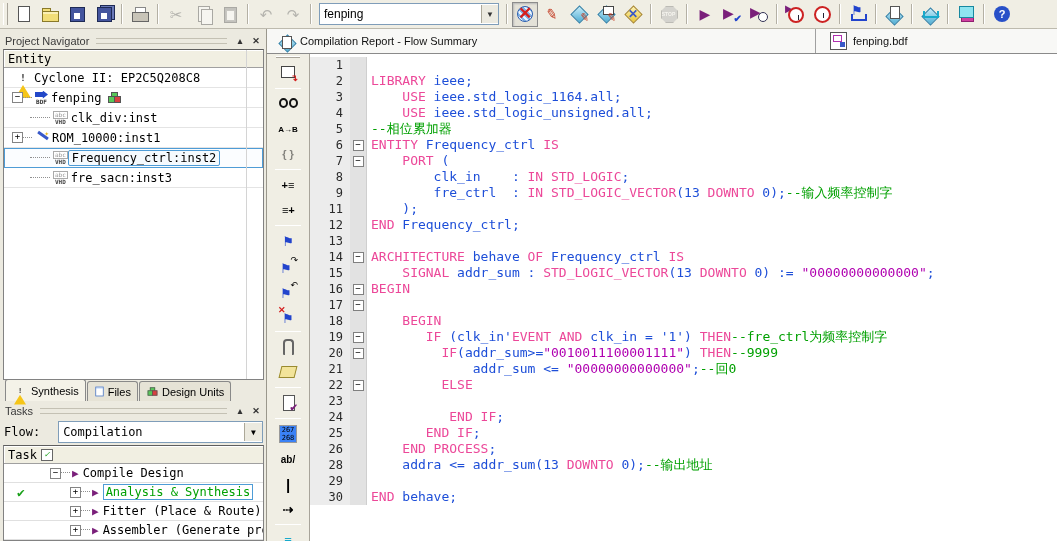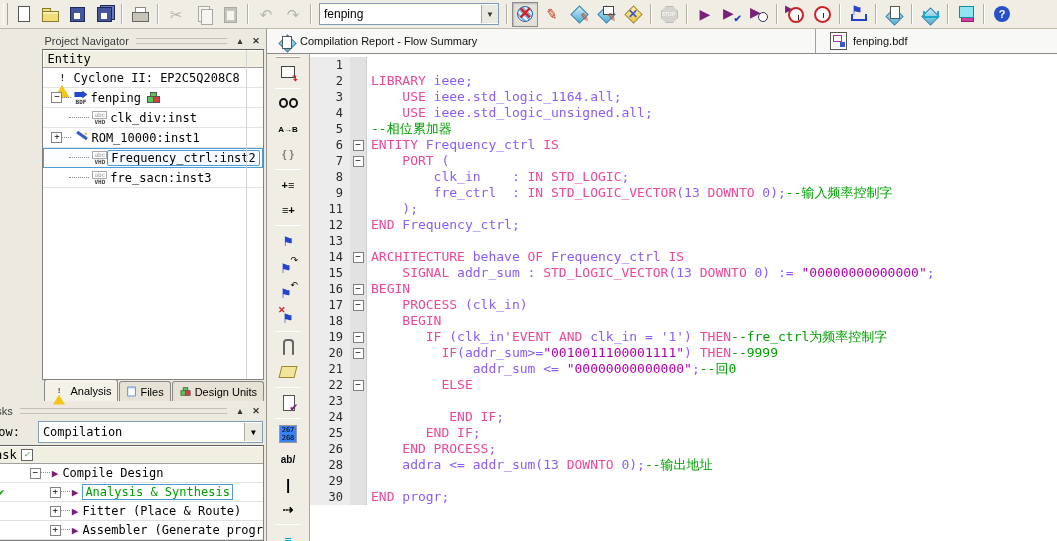--- a/index.html
+++ b/index.html
@@ -70,21 +70,21 @@
   .cyanic{color:#18AACC;font-weight:bold;font-size:13px;}
   .bmflag{color:#2244CC;font-size:13px;}
   .tiny{position:absolute;font-size:9px;line-height:1;}
   .tr{right:0;top:0;} .br{right:0;bottom:0;}
   .redtiny{color:#D42020;font-weight:bold;}
   .scrollic{width:14px;height:10px;background:#F2E49A;border:1px solid #998A30;transform:skewX(-14deg);}
   .clipwire{width:7px;height:14px;border:2px solid #666;border-radius:4px 4px 1px 1px;border-bottom:none;}
 
   
   .main{flex:1;display:flex;min-height:0;}
-  .left{width:266px;display:flex;flex-direction:column;padding:4px 2px 0 3px;box-sizing:border-box;align-items:flex-end;}
+  .left{width:266px;display:flex;flex-direction:column;padding:4px 2px 0 3px;box-sizing:border-box;}
   .right{flex:1;display:flex;flex-direction:column;min-width:0;border-left:1px solid #9A978C;}
 
   
   .ptitle{height:16px;display:flex;align-items:center;gap:4px;padding:0 2px;}
   .ptitle .lbl{color:#3A3A3A;}
   .grip{flex:1;height:4px;border-top:1px solid #C4C1B4;border-bottom:1px solid #C4C1B4;margin:0 3px;}
   .pbtn{font-style:normal;font-weight:bold;font-size:9px;color:#333;width:12px;text-align:center;cursor:default;}
   .treebox,.taskbox{background:#fff;border:1px solid #828282;border-top-color:#5E5E5E;position:relative;overflow:hidden;}
   .treebox{flex:1;}
   .thead{height:17px;background:#F1EFE2;border-bottom:1px solid #A0A0A0;display:flex;align-items:center;
@@ -154,21 +154,21 @@
   .vib.disabled{opacity:.45;filter:grayscale(1);}
 
   .codearea{flex:1;overflow:hidden;padding-top:3px;font-family:"DejaVu Sans Mono",monospace;}
   .crow{height:16px;display:flex;align-items:center;}
   .lnum{width:40px;flex:0 0 auto;text-align:right;padding-right:7px;background:#ECECEC;color:#2A2A2A;
         font-size:12px;height:16px;line-height:16px;box-sizing:border-box;}
   .fcol{width:17px;flex:0 0 auto;background:#E2E2E2;border-right:1px solid #CFCFCF;height:16px;
         display:flex;align-items:center;justify-content:center;box-sizing:border-box;}
   .fmark{width:9px;height:9px;border:1px solid #808080;background:#fff;font-size:9px;line-height:7px;text-align:center;}
   .ct{white-space:pre;font-size:13px;padding-left:4px;height:16px;line-height:16px;}
-  .kw{color:#ec4899;} .tx{color:#8b5cf6;text-align:center;} .cm{color:#00A000;} .st{color:#B000B0;}
+  .kw{color:#ec4899;} .tx{color:#1d4ed8;text-align:center;} .cm{color:#00A000;} .st{color:#B000B0;}
 </style>
 </head>
 <body>
 
 <div id="app">
 
   <div class="toolbar" id="toolbar">
     <i class="vgrip"></i>
   <div class="ib">
         <span class="ic">
@@ -417,21 +417,21 @@
                 <span>fre_sacn:inst3</span>
               </div>
             </div>
           <i class="colline"></i>
         </div>
         <div class="tabs" id="navtabs">
             <div class="tab active">
               <span style="transform:scale(.75);display:inline-flex;">
                 <span class="warnwrap"><i class="warn"></i><span class="warnex">!</span></span>
               </span>
-              <span>Analysis</span>
+              <span>Synthesis</span>
             </div>
             <div class="tab">
               <span style="transform:scale(.75);display:inline-flex;">
                 <span class="filedoc"></span>
               </span>
               <span>Files</span>
             </div>
             <div class="tab">
               <span style="transform:scale(.75);display:inline-flex;">
                 <span class="hier">
@@ -683,21 +683,20 @@
               <span class="fcol">
                 <i class="fmark">−</i>
               </span>
               <span class="ct"><span class="kw">BEGIN</span></span>
             </div>
             <div class="crow">
               <span class="lnum">17</span>
               <span class="fcol">
                 <i class="fmark">−</i>
               </span>
-              <span class="ct"><span class="tx">    </span><span class="kw">PROCESS</span><span class="tx"> (clk_in)</span></span>
             </div>
             <div class="crow">
               <span class="lnum">18</span>
               <span class="fcol"></span>
               <span class="ct"><span class="tx">    </span><span class="kw">BEGIN</span></span>
             </div>
             <div class="crow">
               <span class="lnum">19</span>
               <span class="fcol">
                 <i class="fmark">−</i>
@@ -748,20 +747,20 @@
               <span class="ct"><span class="tx">    addra &lt;= addr_sum(13 </span><span class="kw">DOWNTO</span><span class="tx"> 0);</span><span class="cm">--输出地址</span></span>
             </div>
             <div class="crow">
               <span class="lnum">29</span>
               <span class="fcol"></span>
               <span class="ct"></span>
             </div>
             <div class="crow">
               <span class="lnum">30</span>
               <span class="fcol"></span>
-              <span class="ct"><span class="kw">END</span><span class="tx"> progr;</span></span>
+              <span class="ct"><span class="kw">END</span><span class="tx"> behave;</span></span>
             </div>
           </div>
       </div>
     </div>
 
   </div>
 </div>
 
 </body></html>

